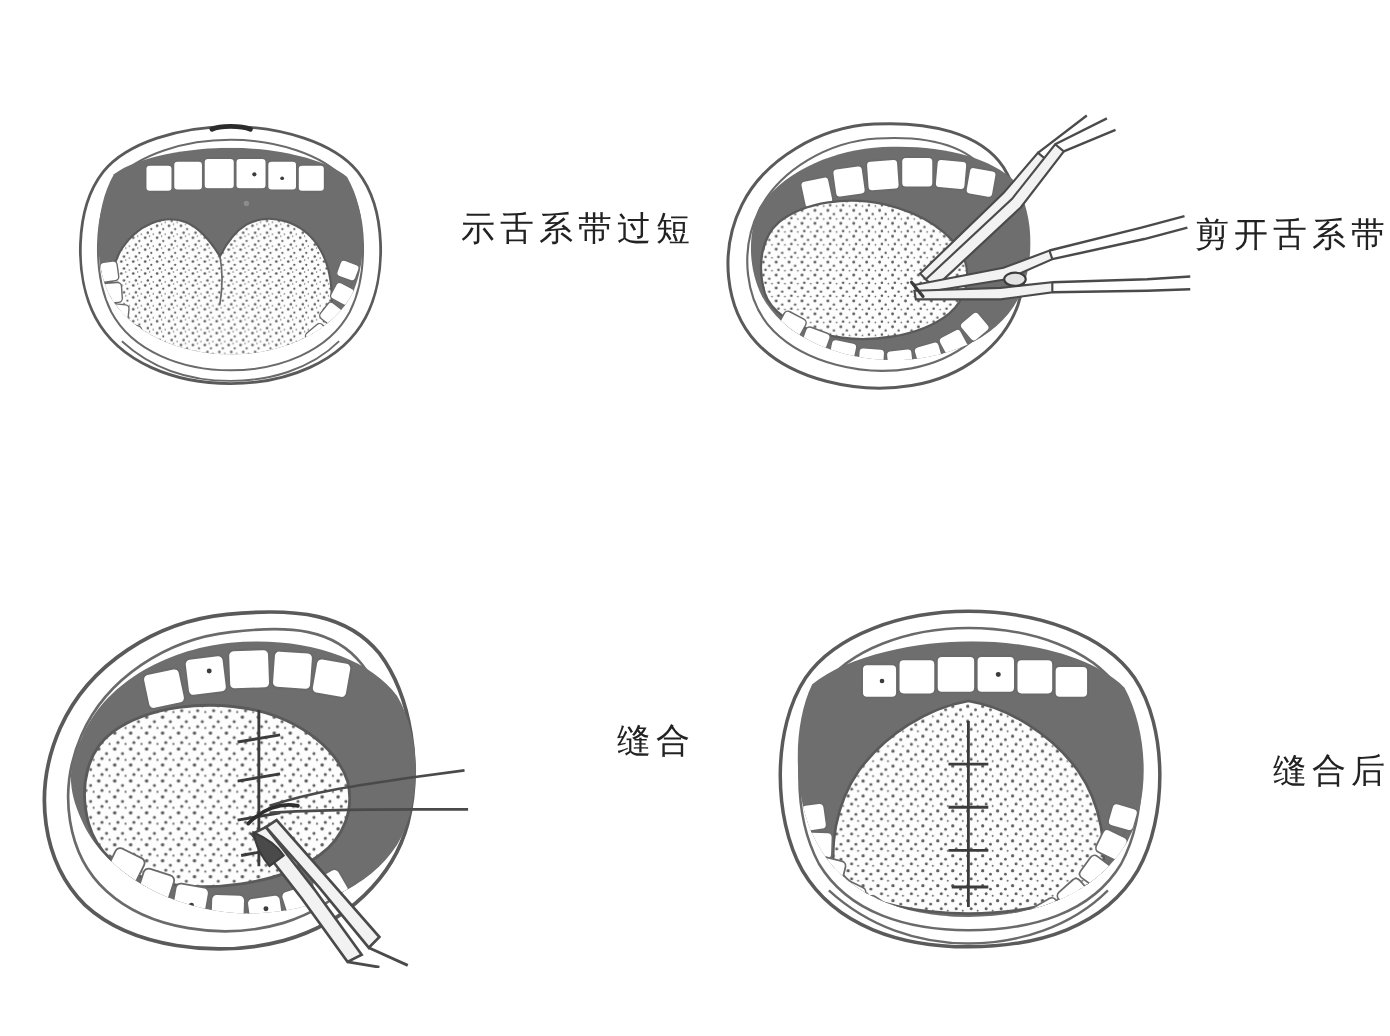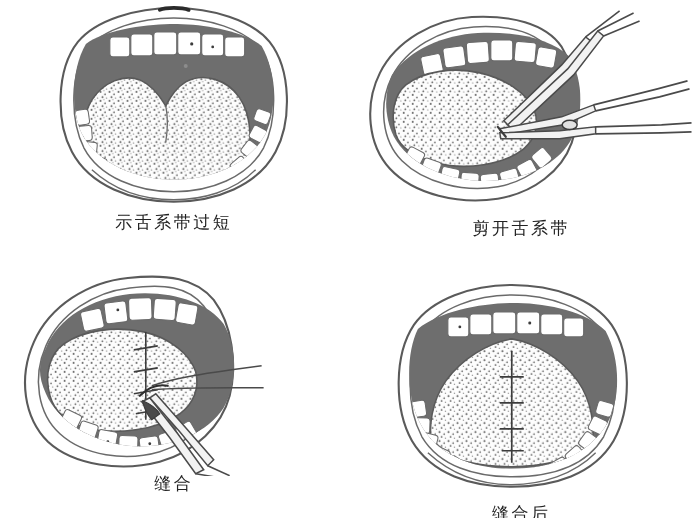--- a/index.html
+++ b/index.html
@@ -11,24 +11,22 @@
   }
   .figure-grid{
     position:absolute;inset:0;
     display:grid;
     grid-template-columns:1fr 1fr;
     grid-template-rows:1fr 1fr;
   }
   .panel{
     position:relative;
     display:flex;
-    flex-direction:column;
     align-items:center;
     justify-content:flex-start;
-    font-family:Liberation Mono, monospace;
   }
   .panel-art{
     width:100%;
     flex:1 1 auto;
     display:block;
   }
   .panel-art svg{display:block;width:100%;height:100%;}
   .panel-caption{
     font-size:17px;
     letter-spacing:2.5px;

